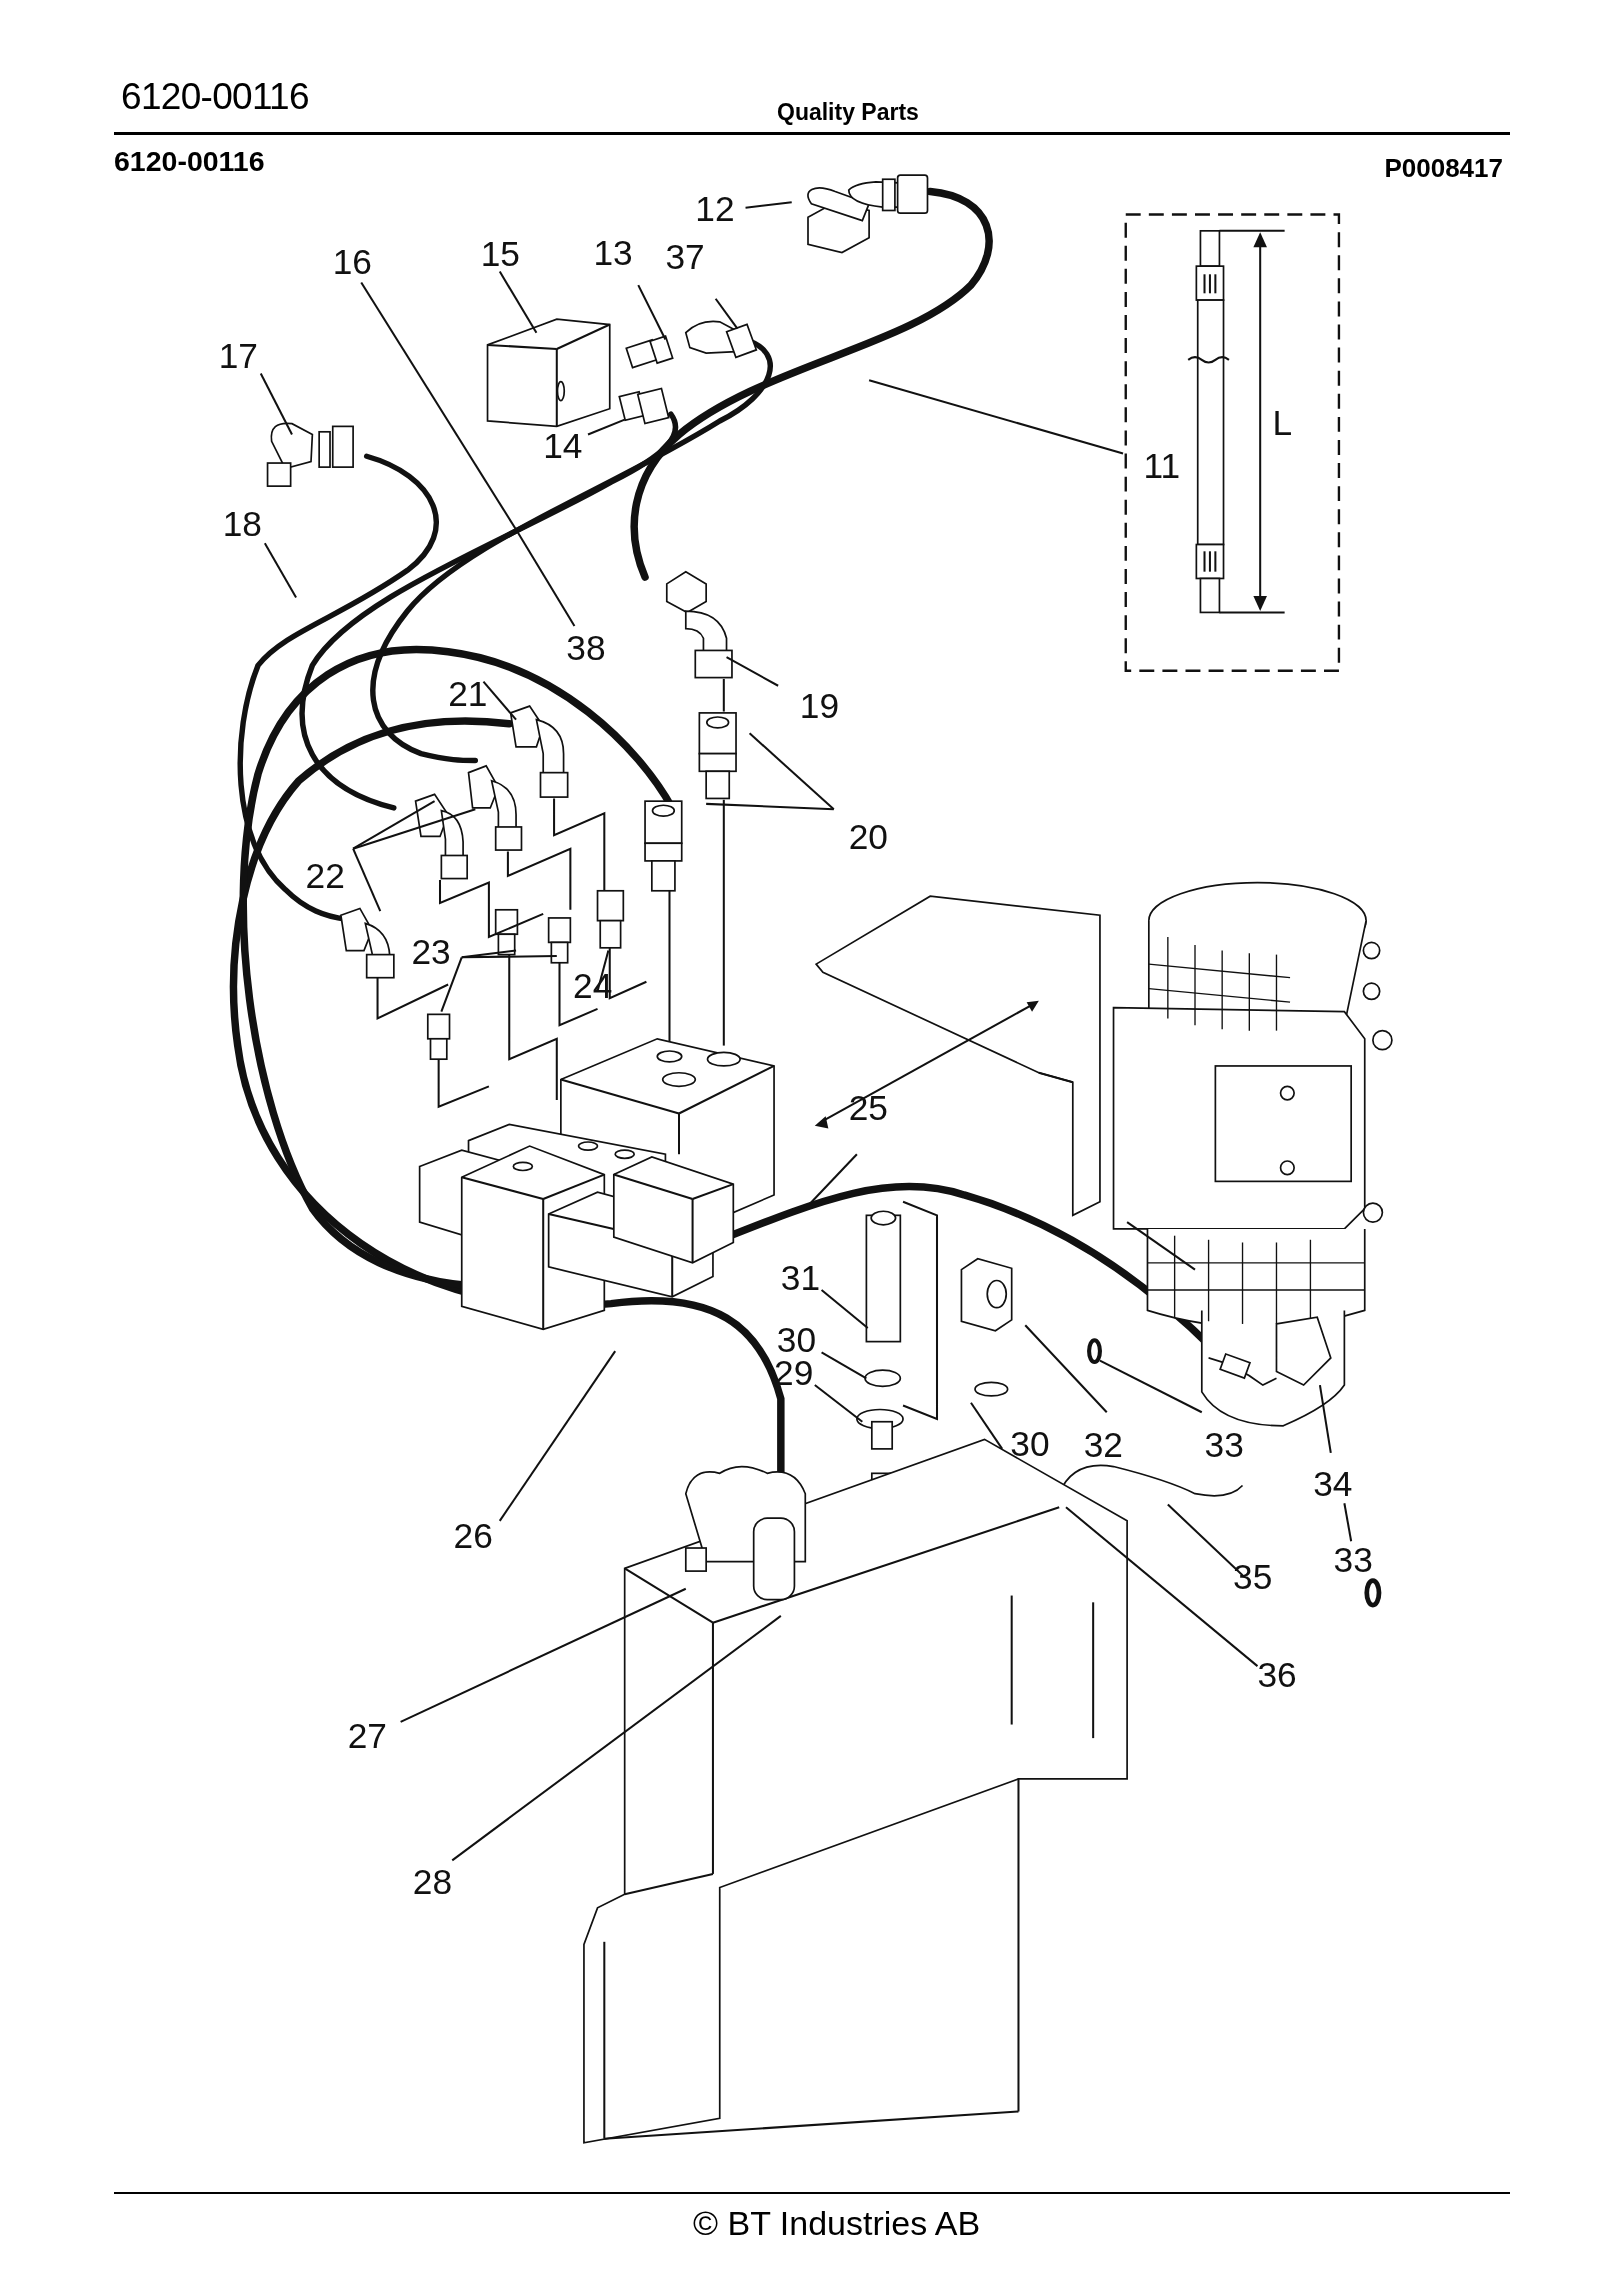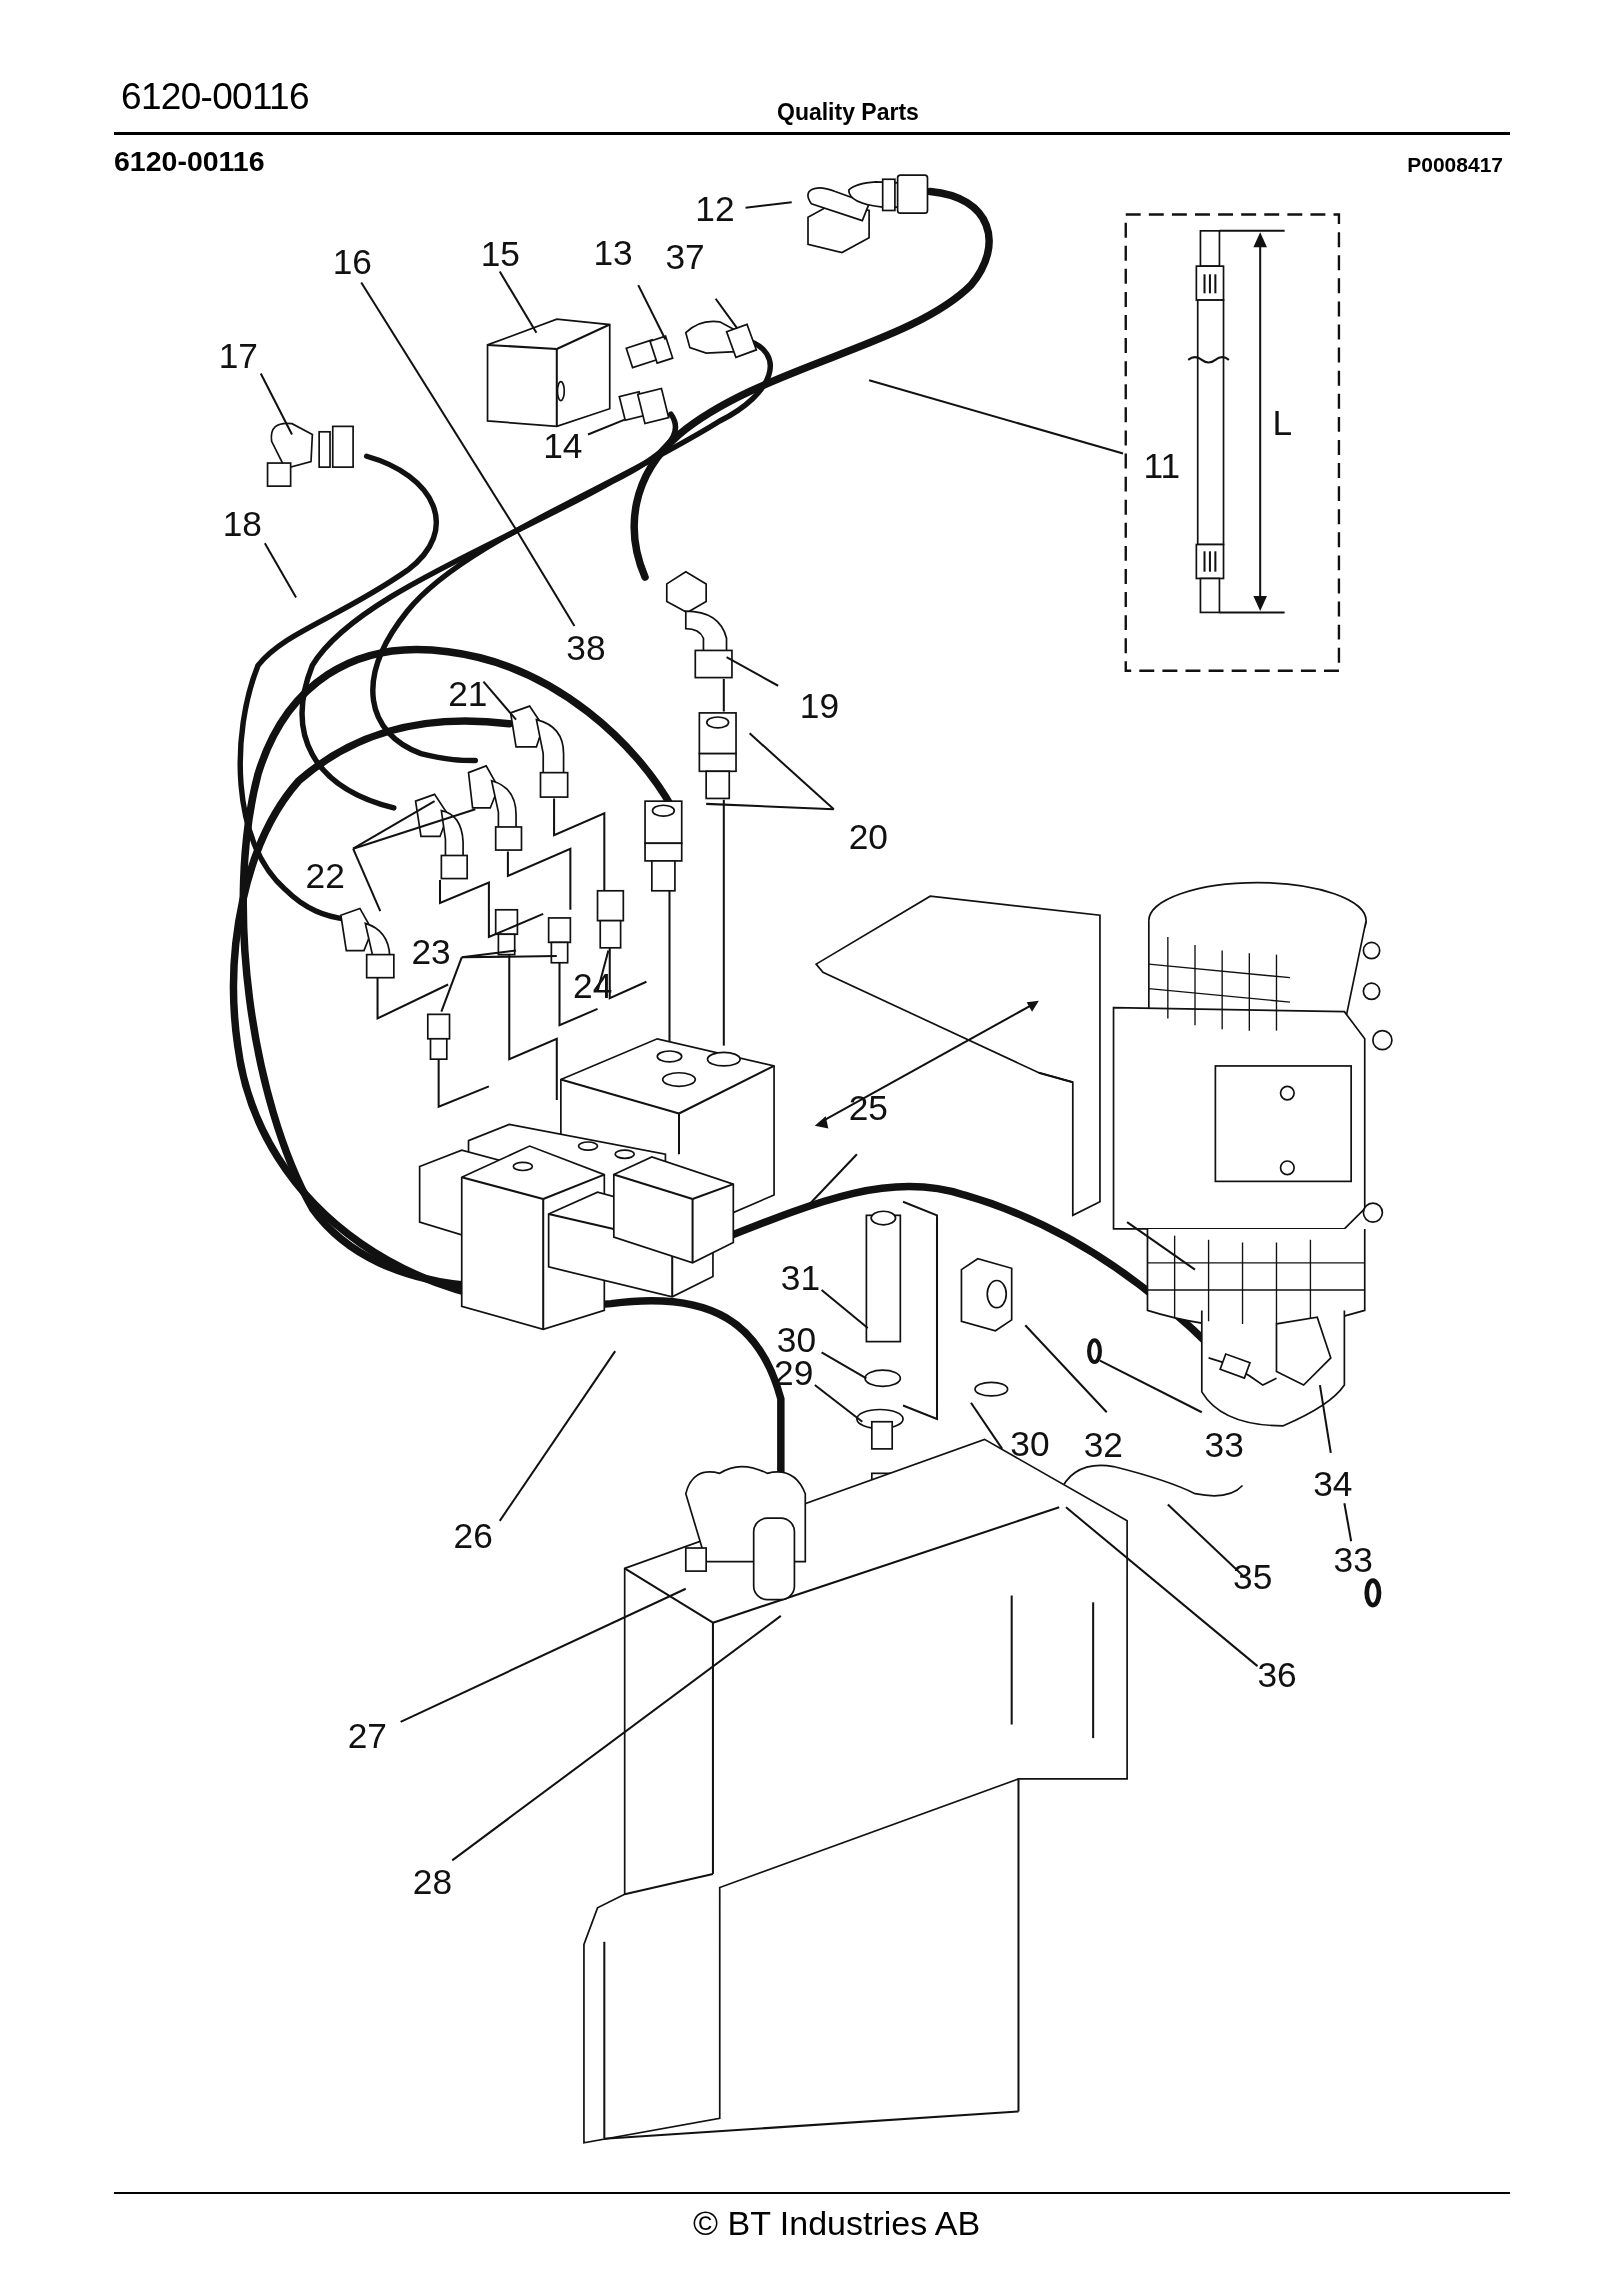--- a/index.html
+++ b/index.html
@@ -1,21 +1,21 @@
 <!DOCTYPE html>
 <html style="font-size:11px"><head>
 <meta charset="utf-8">
 <style>
   html, body { margin:0; padding:0; background:#ffffff; }
   body { width:1616px; height:2284px; position:relative; overflow:hidden; font-family:"Liberation Sans", sans-serif; color:#000; }
   .hdr-code { position:absolute; left:121px; top:76px; font-size:37px; font-family:"Liberation Sans", sans-serif; letter-spacing:-0.7px; }
   .hdr-brand { position:absolute; left:739px; top:99px; font-size:23px; font-weight:bold; font-family:"Liberation Sans", sans-serif;margin-left:38px; }
   .hdr-rule { position:absolute; left:114px; top:132px; width:1396px; height:2.7px; background:#000; }
   .sub-code { position:absolute; left:114px; top:145px; font-size:28.5px; font-weight:bold; font-family:"Liberation Sans", sans-serif; }
-  .sub-ref { position:absolute; right:113px; top:153px; font-size:21px; font-weight:bold; font-family:"Liberation Sans", sans-serif;text-align:right; }
+  .sub-ref { position:absolute; right:113px; top:153px; font-size:26px; font-weight:bold; font-family:"Liberation Sans", sans-serif;text-align:right; }
   .ftr-rule { position:absolute; left:114px; top:2192px; width:1396px; height:2px; background:#000; }
   .ftr-text { position:absolute; left:693px; top:2204px; font-size:34px; font-family:"Liberation Sans", sans-serif; }
   svg#diagram { position:absolute; left:0; top:0; }
   .lbl { font-family:"Liberation Sans", sans-serif; font-size:52px; fill:#111; }
   .ln { stroke:#111; stroke-width:3; fill:none; }
   .thin { stroke:#111; stroke-width:2.5; fill:#fff; }
   .hose { stroke:#111; stroke-width:11; fill:none; stroke-linecap:round; }
   .hose2 { stroke:#111; stroke-width:8; fill:none; stroke-linecap:round; }
   .dash { stroke:#111; stroke-width:3.5; fill:none; stroke-dasharray:22 12; }
 </style>

